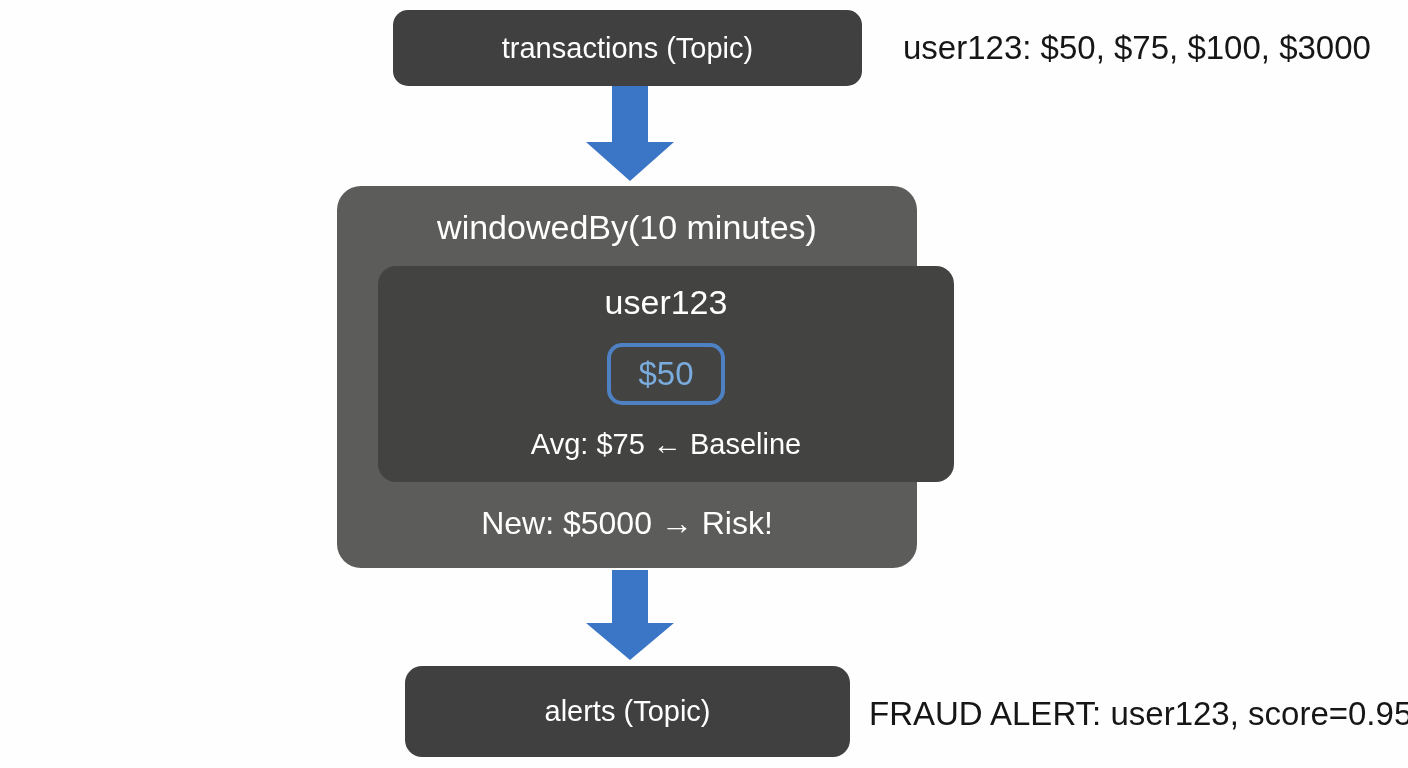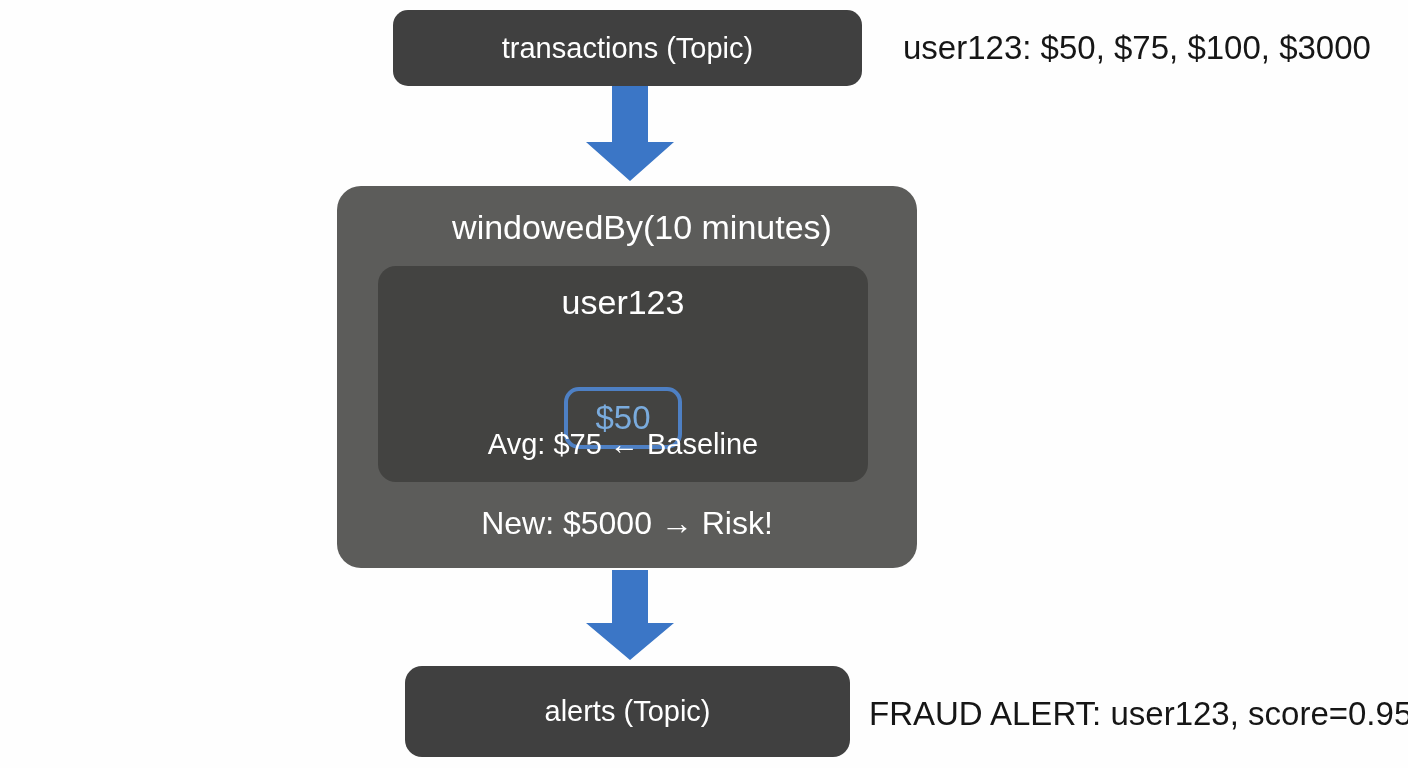--- a/index.html
+++ b/index.html
@@ -58,37 +58,36 @@
     border-radius: 24px;
   }
   .processor-title {
     position: absolute;
     left: 0; top: 21px;
     width: 100%;
     text-align: center;
     color: #ffffff;
     font-size: 34px;
     line-height: 40px;
-    padding-left: 15px;
   }
   .evaluation-text {
     position: absolute;
     left: 0; top: 317px;
     width: 100%;
     text-align: center;
     color: #ffffff;
     font-size: 32px;
     line-height: 40px;
   }
 
   
   .window-box {
     position: absolute;
     left: 41px; top: 80px;
-    width: 490px; height: 216px;
+    width: 576px; height: 216px;
     background: #434341;
     border-radius: 18px;
   }
   .window-key {
     position: absolute;
     left: 0; top: 16px;
     width: 100%;
     text-align: center;
     color: #ffffff;
     font-size: 34px;
@@ -106,21 +105,20 @@
     box-sizing: border-box;
     width: 118px;
     height: 62px;
     border: 4px solid #4e80c4;
     border-radius: 15px;
     display: flex;
     align-items: center;
     justify-content: center;
     color: #7aabdd;
     font-size: 33px;
-    margin-top: 44px;
   }
   .baseline-text {
     position: absolute;
     left: 0; top: 158px;
     width: 100%;
     text-align: center;
     color: #ffffff;
     font-size: 29px;
     line-height: 40px;
   }

